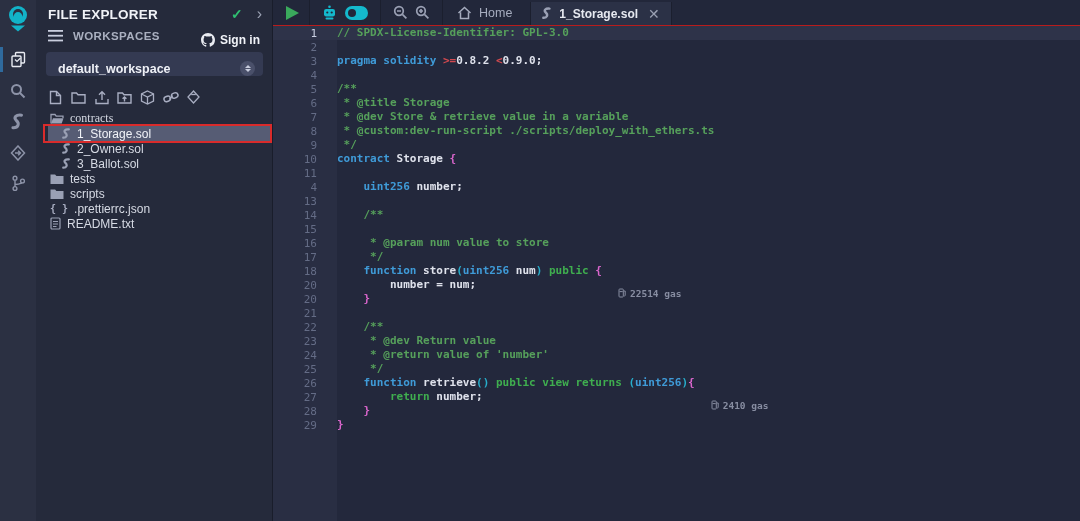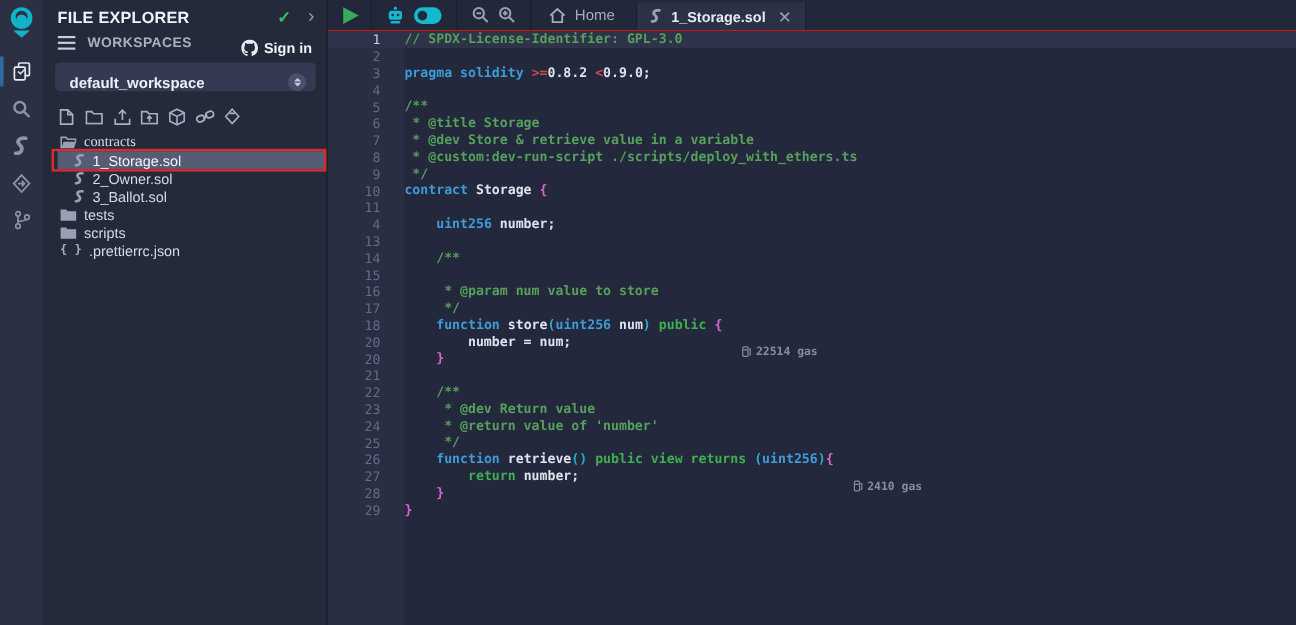--- a/index.html
+++ b/index.html
@@ -230,20 +230,29 @@
             </svg>
           </span>
           <span>scripts</span>
         </div>
         <div class="tree-row" style="padding-left: 14px;">
           <span class="ticon">
             <span class="tjson">{ }</span>
           </span>
           <span>.prettierrc.json</span>
         </div>
+        <div class="tree-row" style="padding-left: 14px;">
+          <span class="ticon">
+            <svg width="11" height="13" viewBox="0 0 11 13" fill="none" stroke="currentColor" stroke-width="1.2">
+              <rect x="1" y="1" width="9" height="11" rx="1"></rect>
+              <path d="M3 4.5h5M3 7h5M3 9.5h3.5"></path>
+            </svg>
+          </span>
+          <span>README.txt</span>
+        </div>
       </div>
     <div class="annotation-box"></div>
   </section>
 
   <header class="topbar">
     <span class="play"></span>
     <span class="sep"></span>
     <span class="tb-ico" style="margin-left:11px;color:#14b9cd">
       <svg width="17" height="16" viewBox="0 0 17 16">
         <circle cx="8.5" cy="1.8" r="1.3" fill="#14b9cd"></circle>

